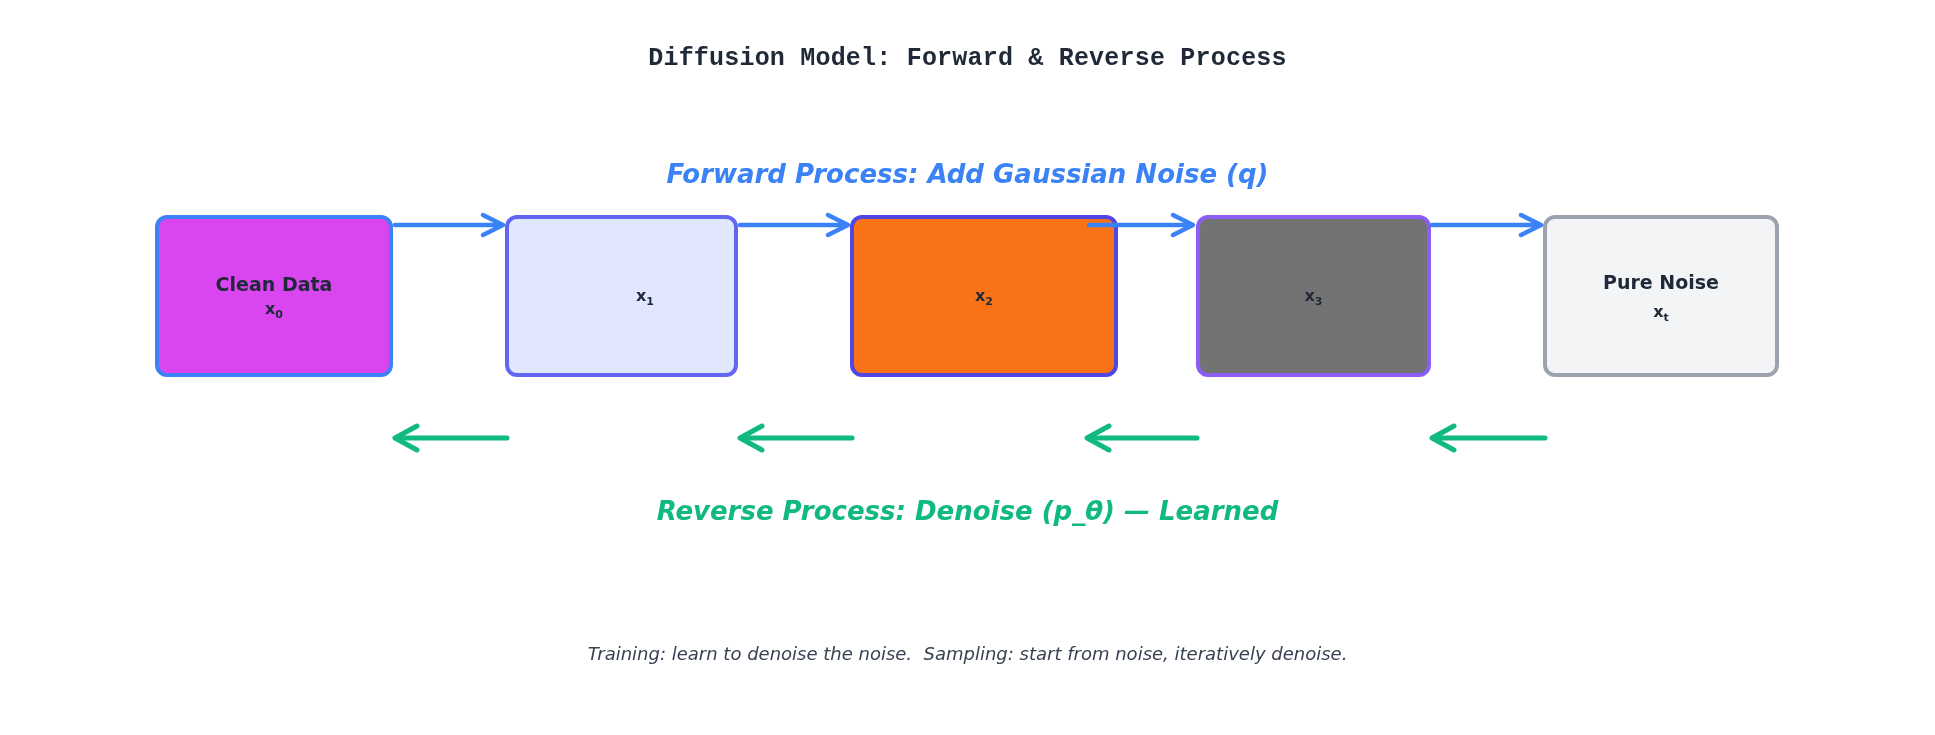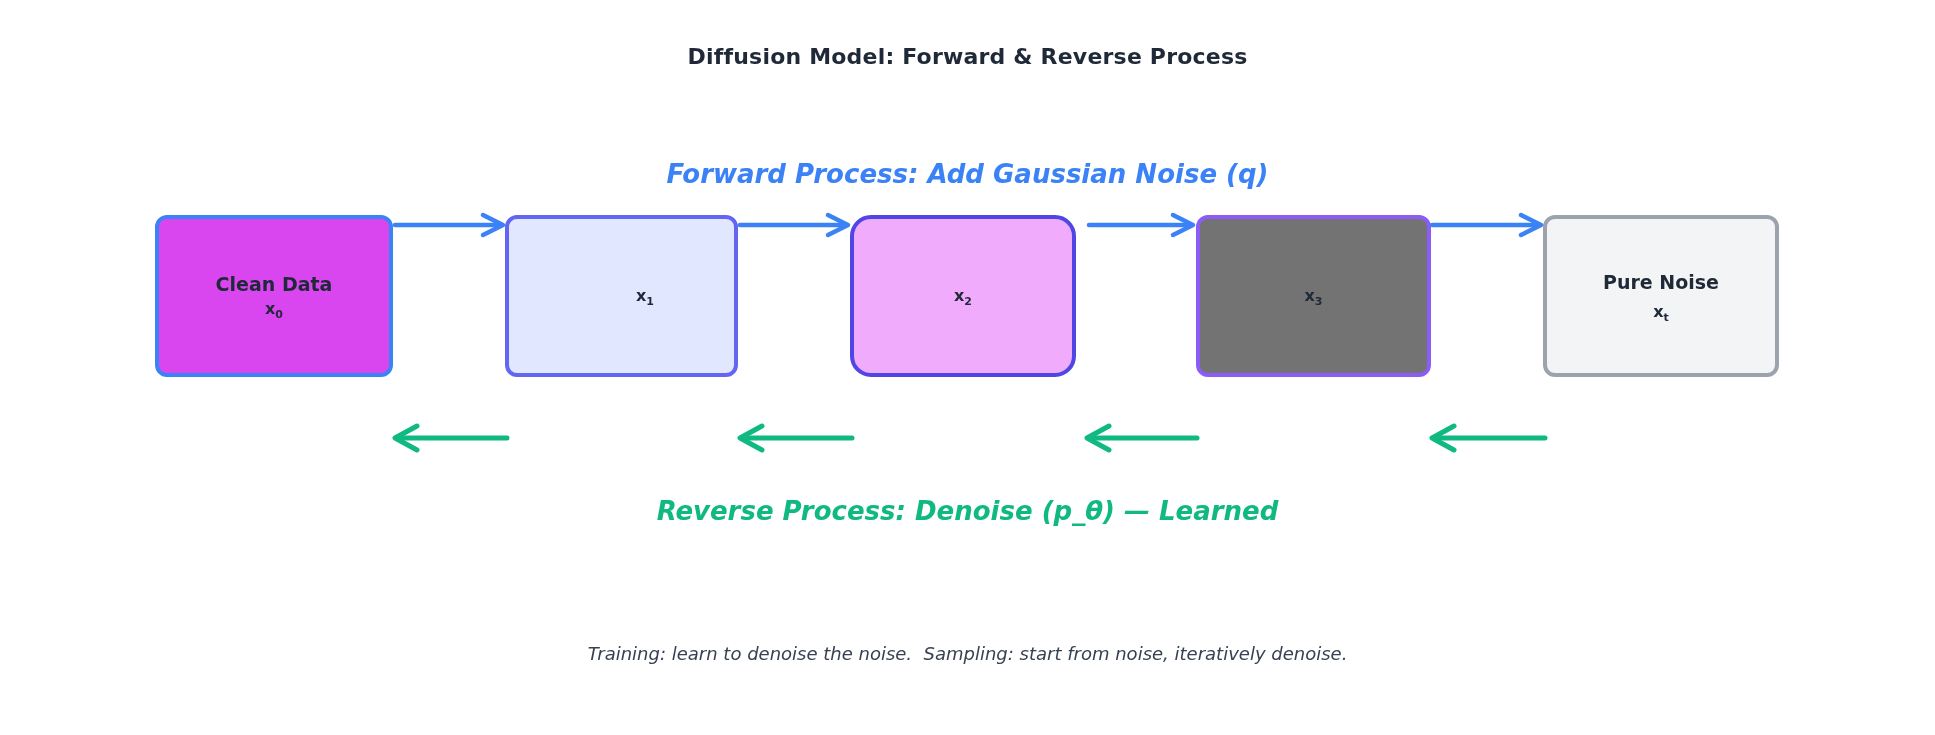--- a/index.html
+++ b/index.html
@@ -10,23 +10,24 @@
     overflow: hidden;
   }
   .canvas {
     position: relative;
     width: 1935px; height: 735px;
     background: var(--background, #fff);
   }
   .diagram-title {
     position: absolute; top: 44px; left: 0; width: 100%;
     text-align: center;
-    font-size: 22px; font-weight: bold;
+    font-size: 25px; font-weight: bold;
     color: var(--title-color, #1f2937);
     letter-spacing: 0.2px;
+    font-family: Liberation Mono, monospace;
   }
   .process-label {
     position: absolute; left: 0; width: 100%;
     text-align: center;
     font-size: 26px; font-weight: bold; font-style: italic;
   }
   .forward-label { top: 159px; color: var(--forward-blue, #3b82f6); }
   .reverse-label { top: 489px; color: var(--reverse-green, #10b981); margin-top: 7px; }
   .box {
     position: absolute; top: 215px; height: 162px;
@@ -74,21 +75,21 @@
   <div class="box" style="left: 155px; width: 238px; background: #d946ef; border-color: rgb(59, 130, 246);">
     <div class="box-title">Clean Data</div>
     <div class="box-symbol"><span>x</span><sub>0</sub></div>
   </div>
 
   <div class="box" style="left: 505px; width: 233px; background: rgb(224, 231, 255); border-color: rgb(99, 102, 241); padding-left: 47px;">
 
     <div class="box-symbol"><span>x</span><sub>1</sub></div>
   </div>
 
-  <div class="box" style="left: 850px; width: 226px; background: #f0abfc; border-color: rgb(79, 70, 229); border-radius: 21px;">
+  <div class="box" style="left: 850px; width: 268px; background: #f97316; border-color: rgb(79, 70, 229);">
 
     <div class="box-symbol"><span>x</span><sub>2</sub></div>
   </div>
 
   <div class="box" style="left: 1196px; width: 235px; background: #737373; border-color: rgb(139, 92, 246);">
 
     <div class="box-symbol"><span>x</span><sub>3</sub></div>
   </div>
 
   <div class="box" style="left: 1543px; width: 236px; background: rgb(243, 244, 246); border-color: rgb(156, 163, 175); gap: 10px;">

